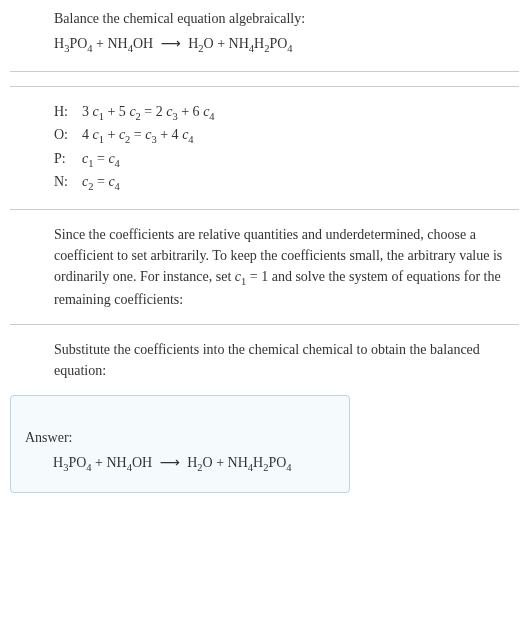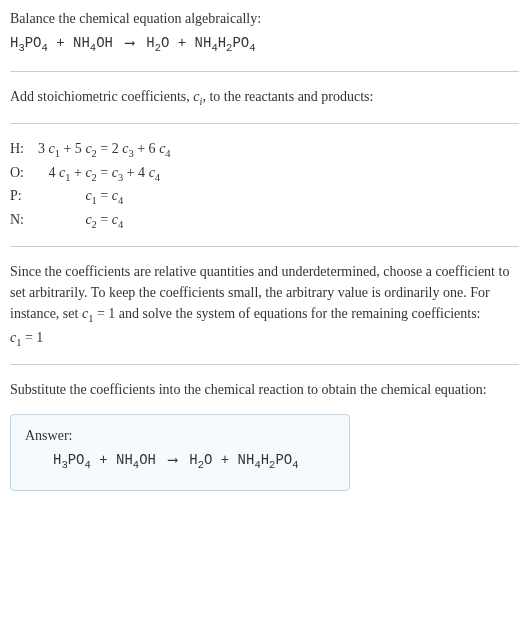--- a/index.html
+++ b/index.html
@@ -11,59 +11,60 @@
       font-family: Georgia, 'Times New Roman', serif;
       background: #fff;
       width: 529px;
       padding: 8px 10px;
       color: #333;
       font-size: 14px;
       line-height: 1.5;
     }
     .section {
       margin-bottom: 14px;
+      margin-left: 44px;
     }
     .hr {
       border: none;
       border-top: 1px solid #ccc;
       margin: 14px 0;
     }
     .equation {
-      font-family: Liberation Mono, monospace;
+      font-family: Liberation Serif, serif;
       margin: 4px 0;
     }
     .table {
       display: table;
       margin: 4px 0 4px 0;
     }
     .row {
       display: table-row;
     }
     .cell-label {
       display: table-cell;
       padding-right: 14px;
       vertical-align: top;
     }
     .cell-val {
       display: table-cell;
       vertical-align: top;
-      text-align: center;
     }
     .answer-box {
       border: 1px solid #bcd4e6;
       background: #f5fafd;
       border-radius: 4px;
       padding: 10px 14px 12px 14px;
       display: inline-block;
       min-width: 340px;
     }
     .answer-label {
       font-size: 14px;
       color: #333;
       margin-bottom: 4px;
+      margin-top: 21px;
     }
     .answer-eq {
       padding-left: 28px;
     }
     sub {
       font-size: 0.75em;
       vertical-align: sub;
     }
     .arrow {
       display: inline-block;
@@ -79,21 +80,20 @@
 
 
 <div class="section">
   <div>Balance the chemical equation algebraically:</div>
   <div class="equation">H<sub>3</sub>PO<sub>4</sub> + NH<sub>4</sub>OH <span class="arrow">⟶</span> H<sub>2</sub>O + NH<sub>4</sub>H<sub>2</sub>PO<sub>4</sub></div>
 </div>
 
 <hr class="hr">
 
 <div class="section">
-  <div><span>Add stoichiometric coefficients, </span><span class="ital">c<sub>i</sub></span><span>, to the reactants and products:</span></div>
 </div>
 
 <hr class="hr">
 
 <div class="section">
   <div class="table">
     <div class="row">
       <div class="cell-label">H:</div>
       <div class="cell-val">3 <span class="ital">c</span><sub>1</sub> + 5 <span class="ital">c</span><sub>2</sub> = 2 <span class="ital">c</span><sub>3</sub> + 6 <span class="ital">c</span><sub>4</sub></div>
     </div>
@@ -109,27 +109,26 @@
       <div class="cell-label">N:</div>
       <div class="cell-val"><span class="ital">c</span><sub>2</sub> = <span class="ital">c</span><sub>4</sub></div>
     </div>
   </div>
 </div>
 
 <hr class="hr">
 
 <div class="section">
   <div>Since the coefficients are relative quantities and underdetermined, choose a coefficient to set arbitrarily. To keep the coefficients small, the arbitrary value is ordinarily one. For instance, set <span class="ital">c</span><sub>1</sub> = 1 and solve the system of equations for the remaining coefficients:</div>
-  <div><span class="ital">c</span><sub>1</sub> = 1</div>
 </div>
 
 <hr class="hr">
 
 <div class="section">
-  <div>Substitute the coefficients into the chemical reaction to obtain the chemical equation:</div>
+  <div>Substitute the coefficients into the chemical chemical to obtain the balanced equation:</div>
 </div>
 
 <div class="answer-box">
   <div class="answer-label">Answer:</div>
   <div class="answer-eq equation">H<sub>3</sub>PO<sub>4</sub> + NH<sub>4</sub>OH <span class="arrow">⟶</span> H<sub>2</sub>O + NH<sub>4</sub>H<sub>2</sub>PO<sub>4</sub></div>
 </div>
 
 
 
 

